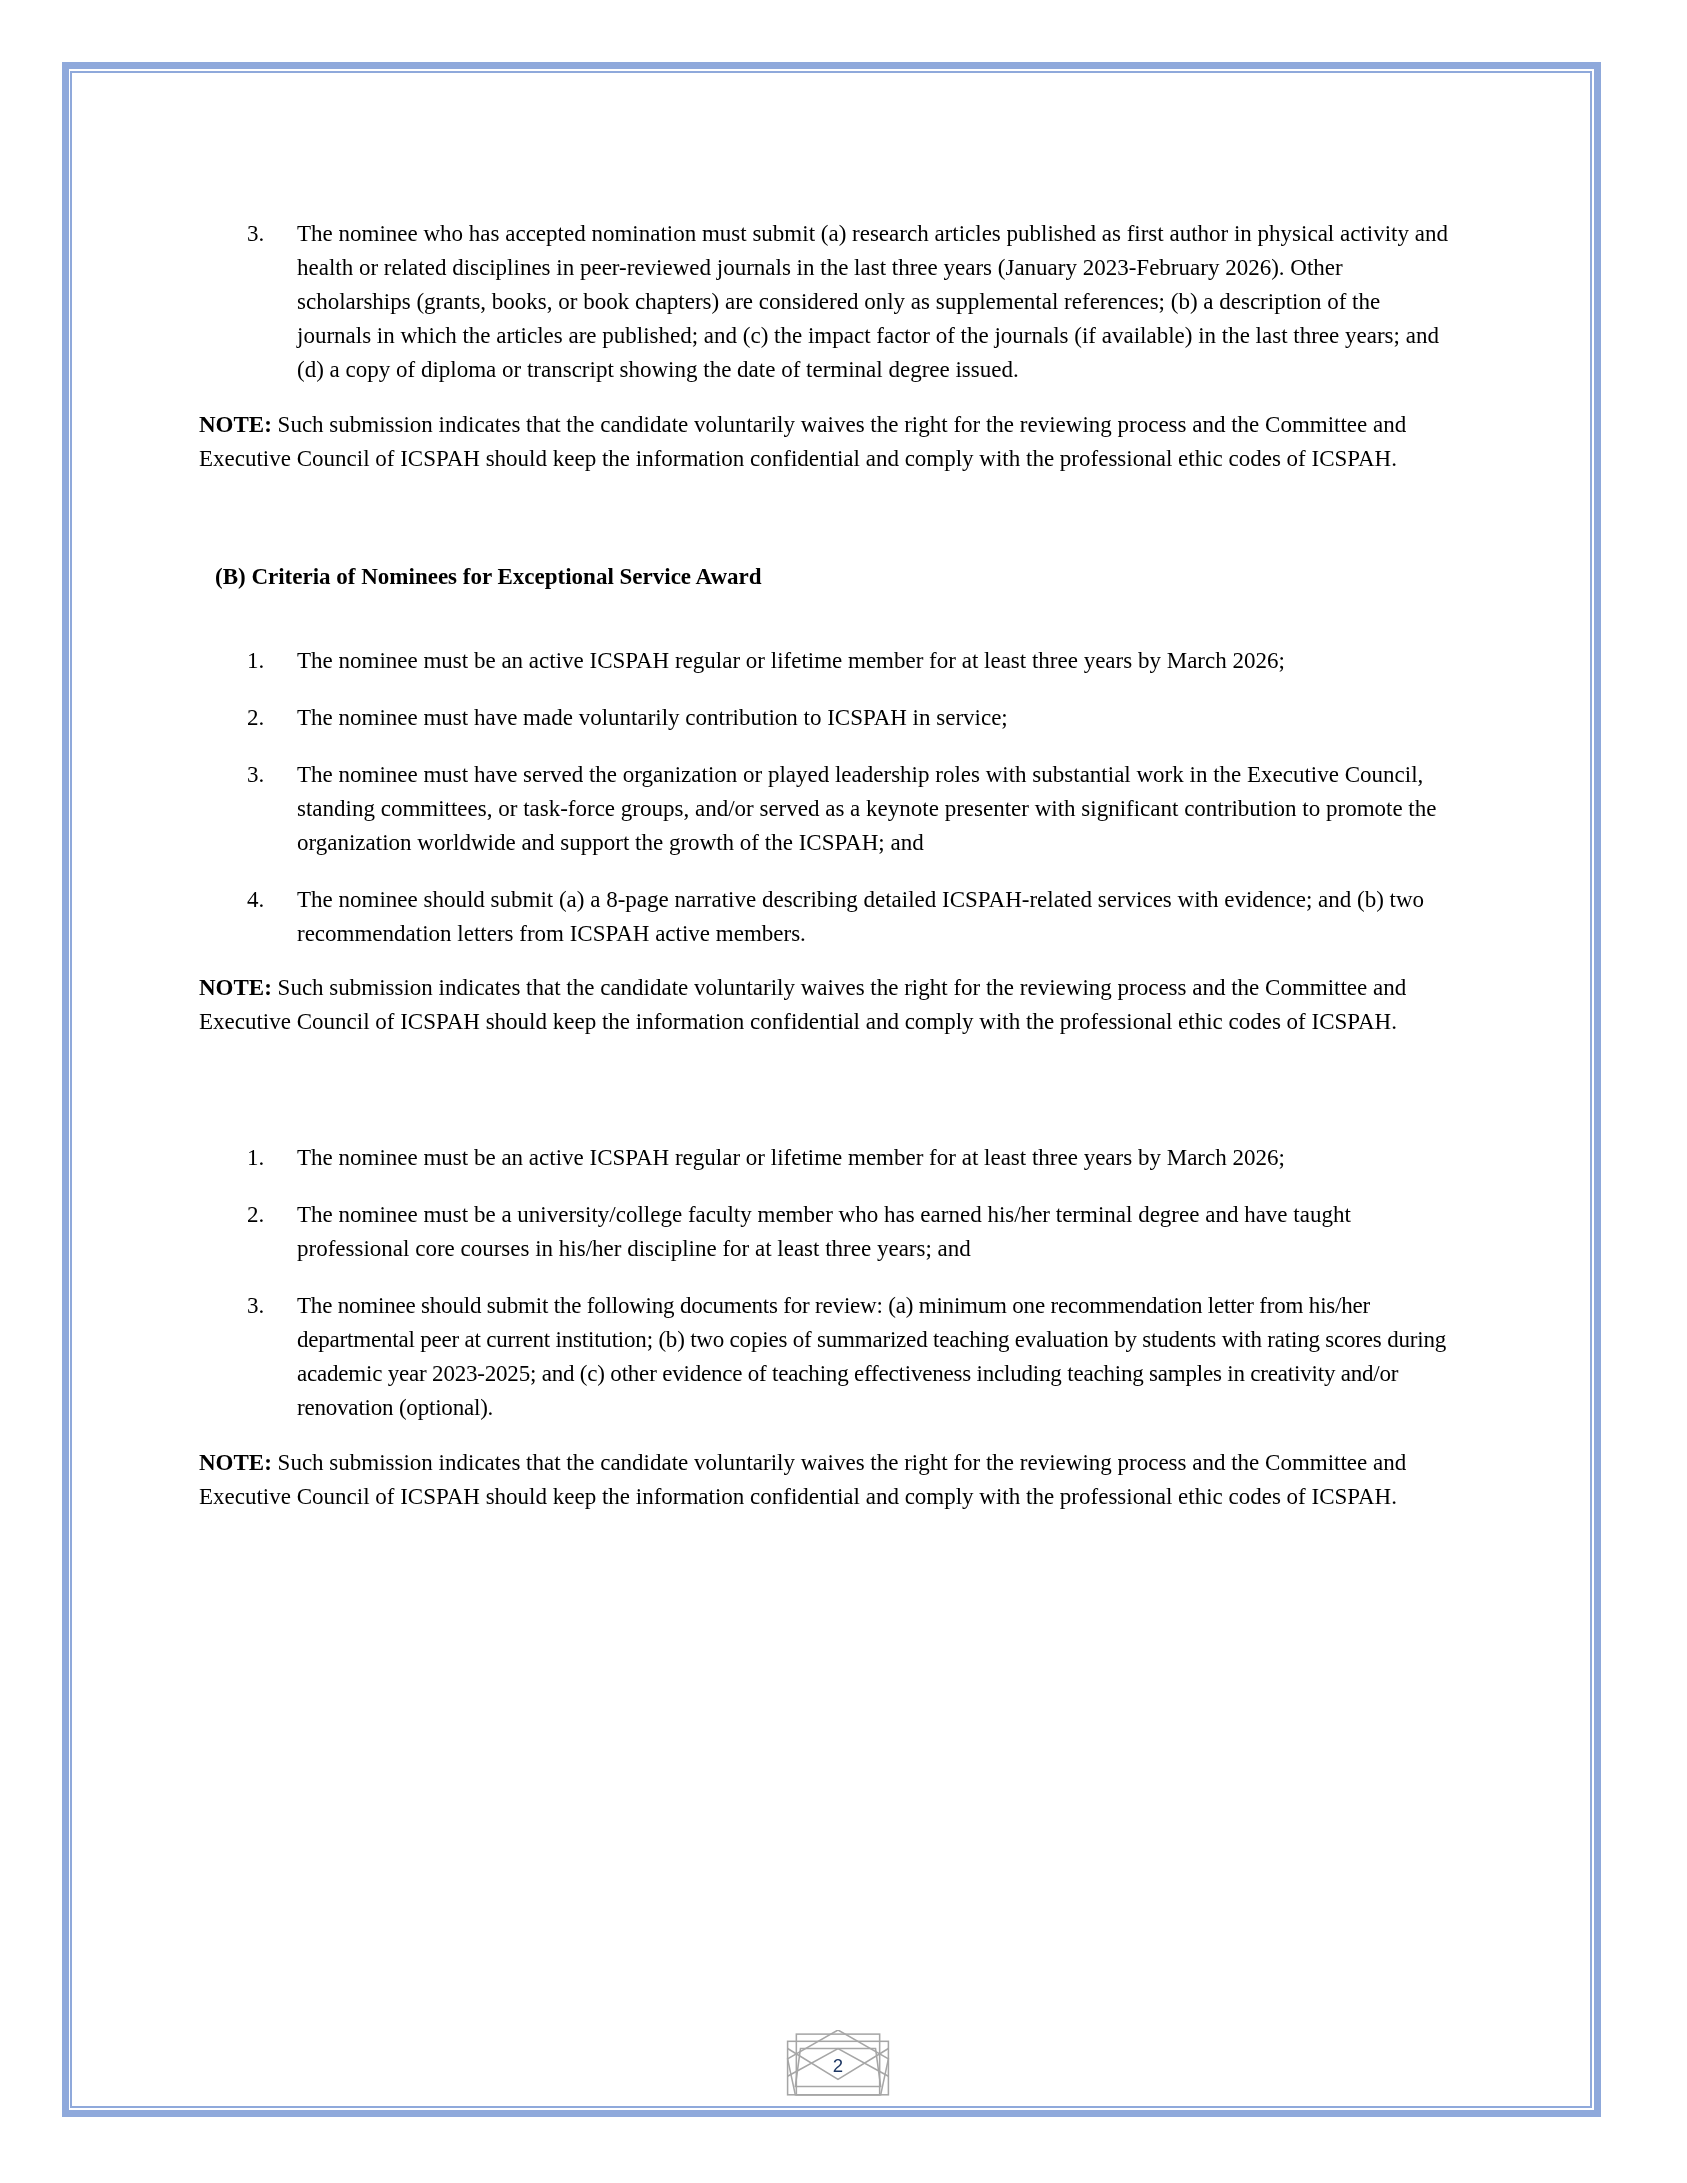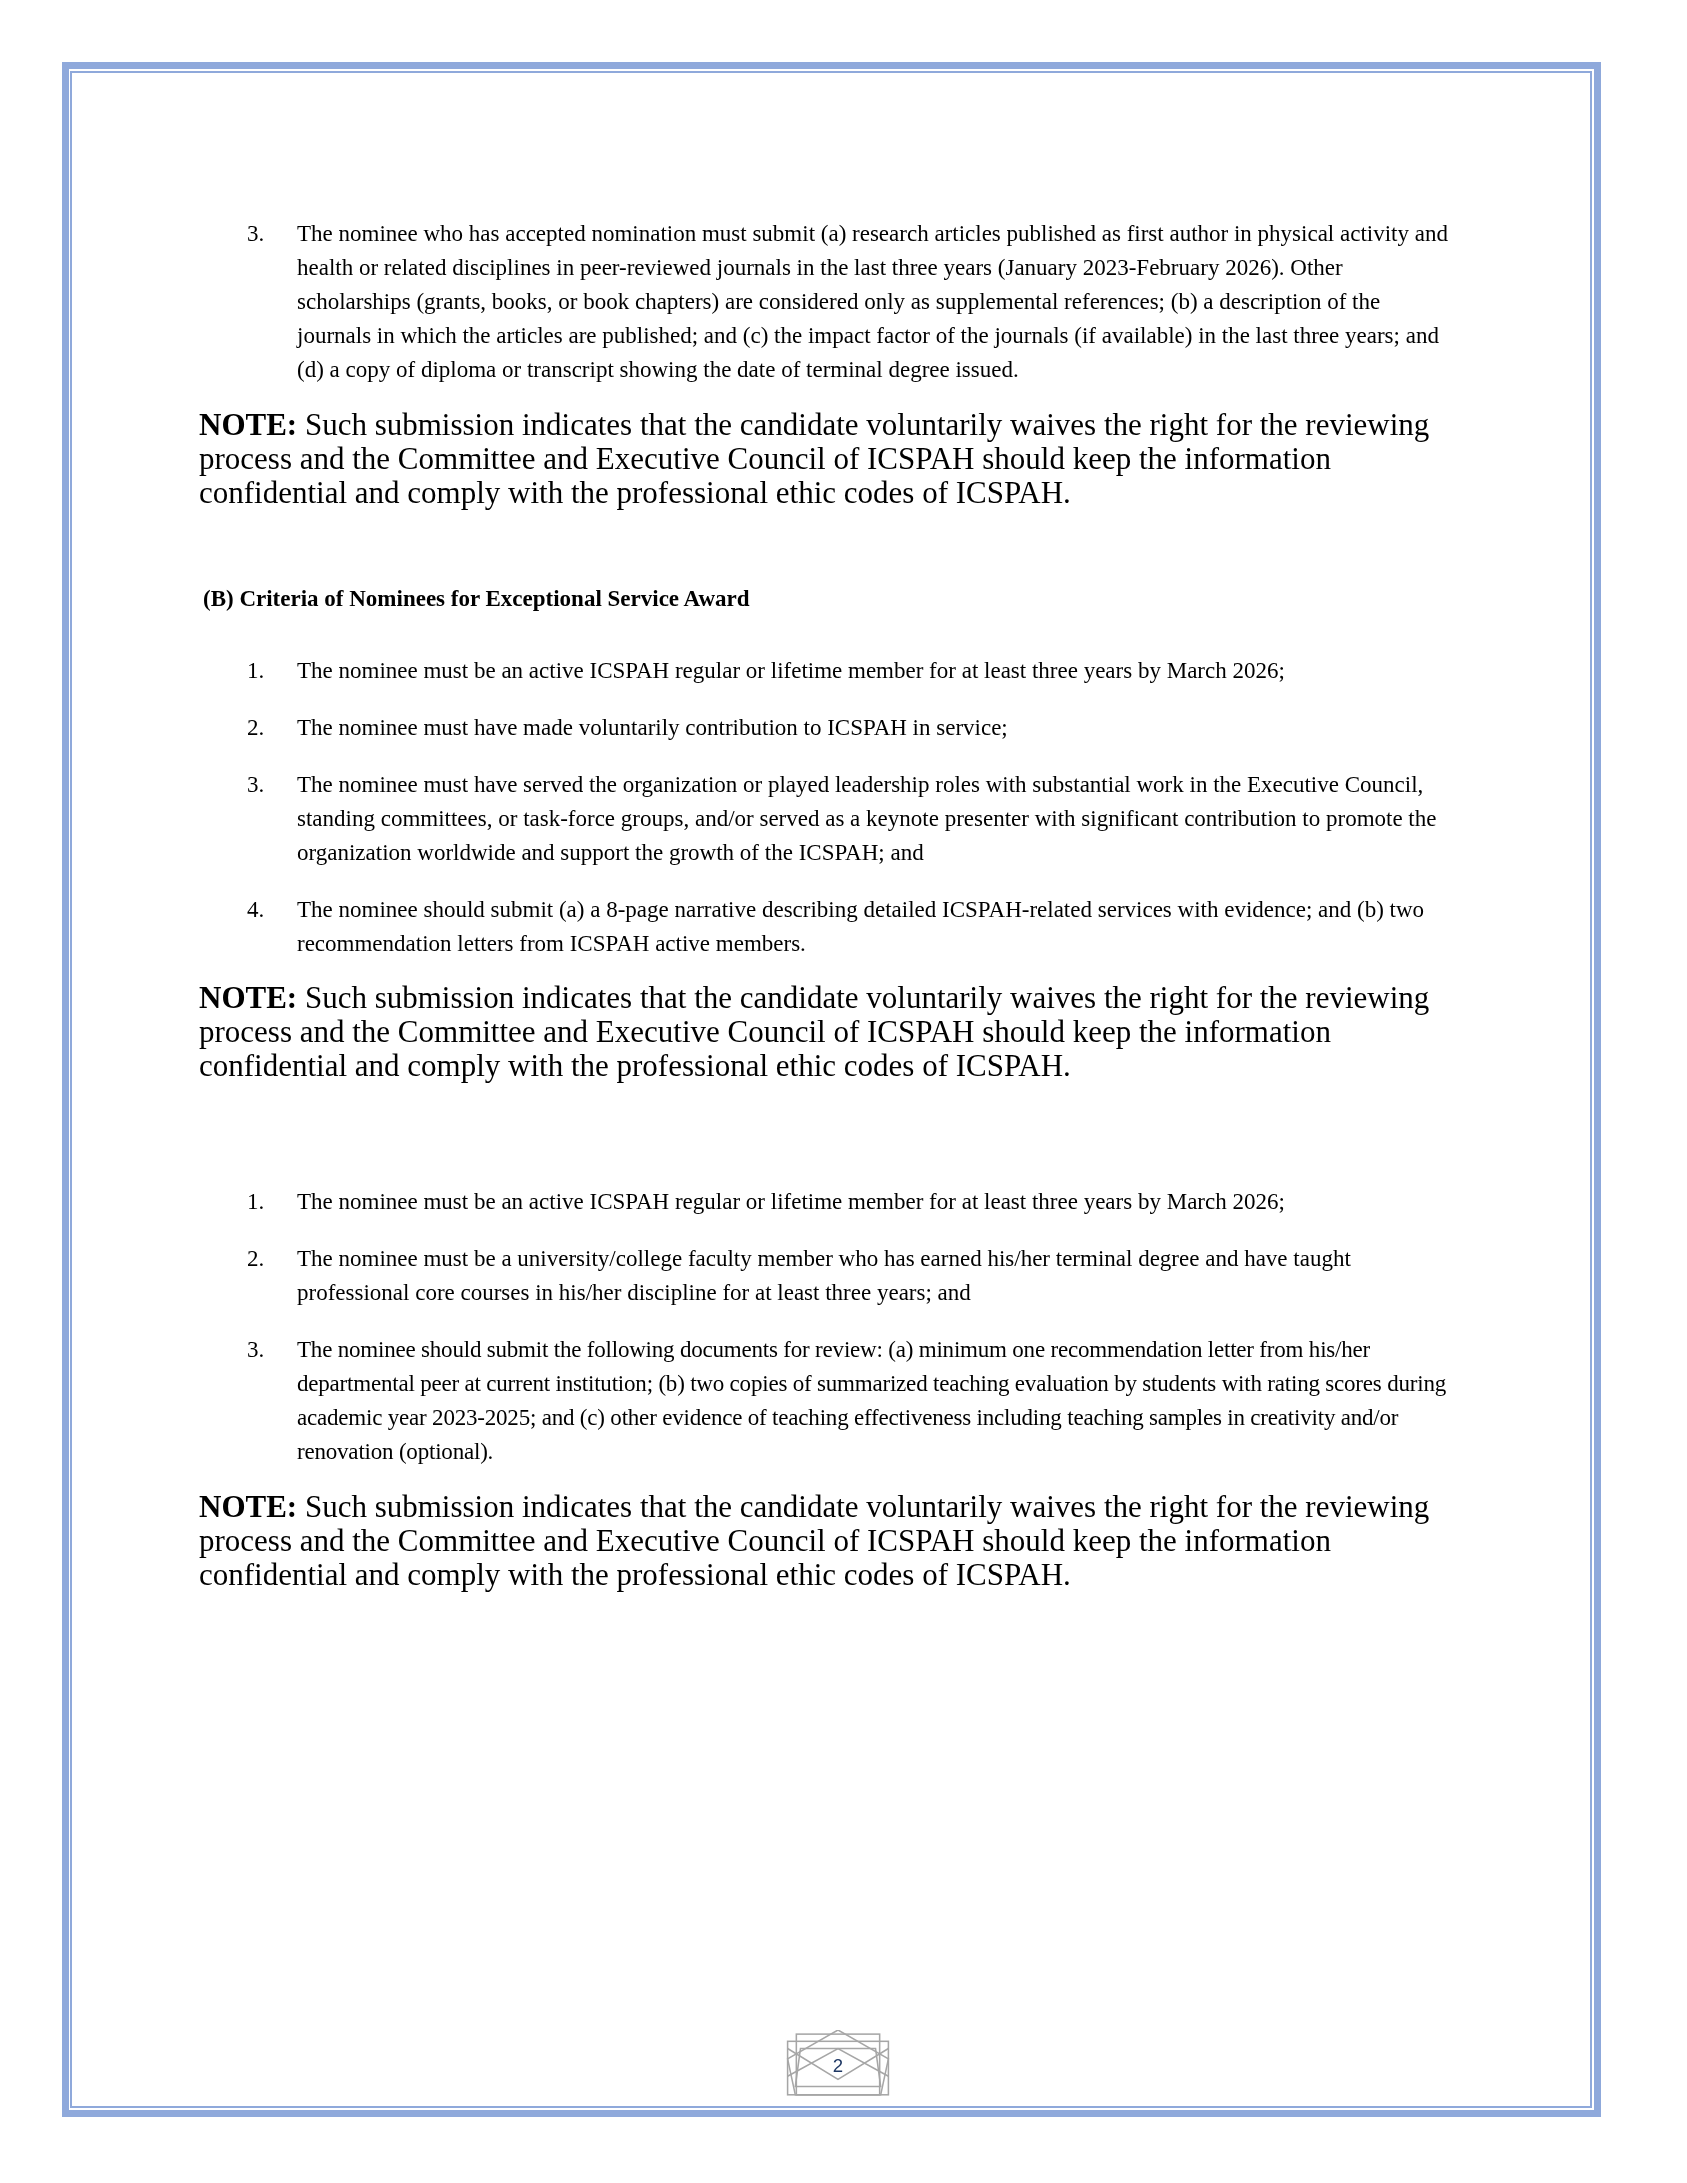--- a/index.html
+++ b/index.html
@@ -38,33 +38,33 @@
 
   
   .content {
     position: absolute;
     left: 199px;
     top: 217px;
     width: 1261px;
   }
 
   .note {
-    font-size: 31px;
+    font-size: 23px;
     line-height: 34px;
     color: #000000;
     margin: 0;
   }
   .note b { font-weight: bold; }
 
   .heading {
     font-size: 23px;
     line-height: 34px;
     font-weight: bold;
     color: #000000;
-    margin: 4px;
+    margin: 16px;
   }
 
   
   ol.numlist {
     list-style: none;
     margin: 0;
     padding: 0;
   }
   ol.numlist > li {
     position: relative;

